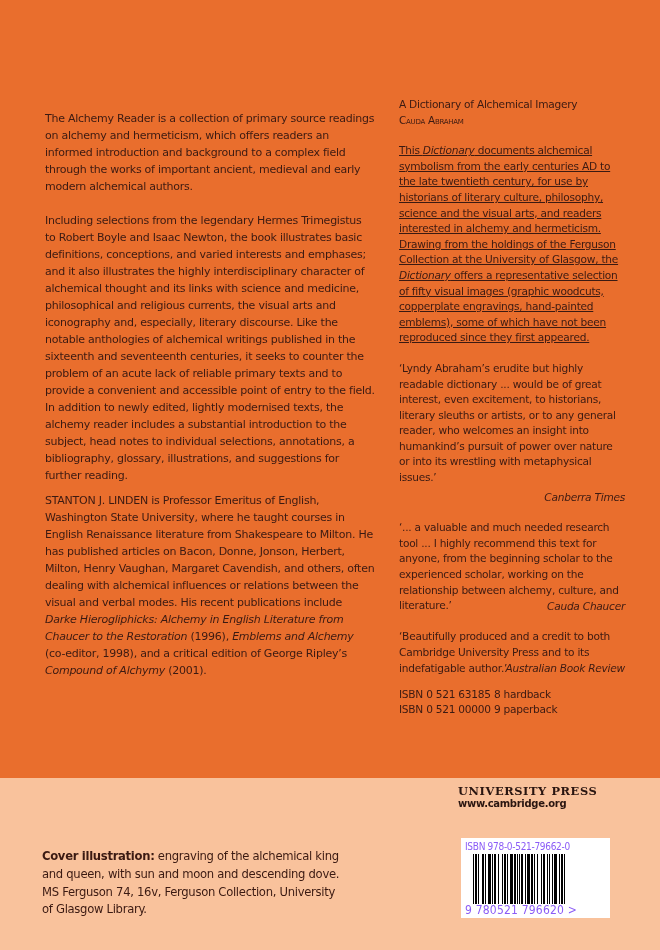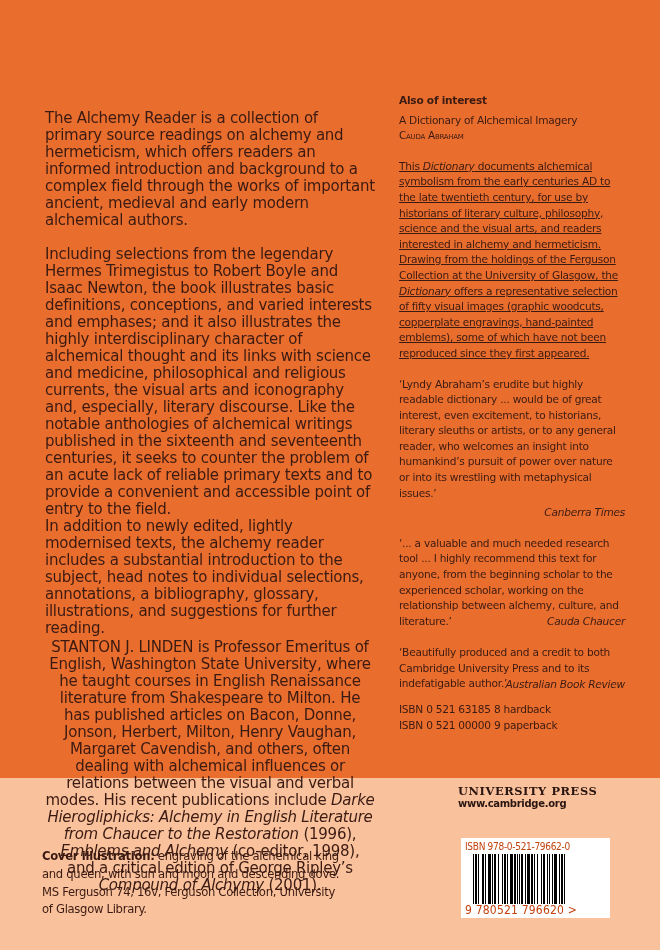--- a/index.html
+++ b/index.html
@@ -11,25 +11,25 @@
     .orange {
       position: absolute; left: 0; top: 0; width: 660px; height: 778px;
       background: #E96E2D;
     }
     .peach {
       position: absolute; left: 0; top: 778px; width: 660px; height: 172px;
       background: #F9C29C;
     }
     .col-left {
       position: absolute; left: 45px; top: 110px; width: 330px;
-      font-size: 15px; line-height: 17px; letter-spacing: -0.25px;
+      font-size: 11px; line-height: 17px; letter-spacing: -0.25px;
     }
     .col-left p { margin: 0; }
     .col-left .p2 { margin-top: 17px; }
-    .col-left .p4 { margin-top: 2px; text-align: center; }
+    .col-left .p4 { margin-top: 8px; }
     .col-right {
       position: absolute; left: 399px; top: 93px; width: 226px;
       font-size: 10.6px; line-height: 15.6px; letter-spacing: -0.25px;
     }
     .col-right p { margin: 0; }
     .aoi-heading { font-weight: bold; }
     .aoi-title { margin-top: 4px !important; }
     .aoi-author { font-variant: small-caps; font-size: 10.4px; }
     .aoi-desc { margin-top: 15px !important; text-decoration: underline; }
     .quote { margin-top: 15px !important; }
@@ -46,42 +46,41 @@
       position: absolute; left: 458px; top: 784px; width: 160px;
       font-family: "DejaVu Serif", serif; color: #2a1510;
     }
     .logo .cambridge { font-size: 20px; font-weight: bold; letter-spacing: 0.2px; line-height: 22px; }
     .logo .cambridge .big { font-size: 24px; }
     .logo .ups { font-size: 11.4px; font-weight: bold; letter-spacing: 0.6px; line-height: 14px; }
     .logo .web { font-family: "DejaVu Sans", sans-serif; font-size: 10px; font-weight: bold; letter-spacing: -0.3px; }
     .barcode {
       position: absolute; left: 461px; top: 838px; width: 149px; height: 80px;
       background: #ffffff; box-sizing: border-box; padding: 3px 4px 0 4px;
-      font-family: "DejaVu Sans Condensed", "DejaVu Sans", sans-serif; color: #c2410c;
+      font-family: "DejaVu Sans Condensed", "DejaVu Sans", sans-serif; color: #8b5cf6;
     }
     .barcode .isbn-top { font-size: 10px; line-height: 12px; letter-spacing: -0.3px; }
     .barcode .bars { display: flex; align-items: stretch; height: 50px; margin-top: 1px; margin-left: 8px; }
     .barcode .bars span { display: block; background: #000; height: 100%; }
     .barcode .digits { font-size: 12px; line-height: 13px; letter-spacing: 0.2px; white-space: nowrap; }
   </style>
 </head>
 <body>
 
 <div class="orange"></div>
 <div class="peach"></div>
 
 <div class="col-left">
   <p>The Alchemy Reader is a collection of primary source readings on alchemy and hermeticism, which offers readers an informed introduction and background to a complex field through the works of important ancient, medieval and early modern alchemical authors.</p>
   <p class="p2">Including selections from the legendary Hermes Trimegistus to Robert Boyle and Isaac Newton, the book illustrates basic definitions, conceptions, and varied interests and emphases; and it also illustrates the highly interdisciplinary character of alchemical thought and its links with science and medicine, philosophical and religious currents, the visual arts and iconography and, especially, literary discourse. Like the notable anthologies of alchemical writings published in the sixteenth and seventeenth centuries, it seeks to counter the problem of an acute lack of reliable primary texts and to provide a convenient and accessible point of entry to the field.</p>
   <p>In addition to newly edited, lightly modernised texts, the alchemy reader includes a substantial introduction to the subject, head notes to individual selections, annotations, a bibliography, glossary, illustrations, and suggestions for further reading.</p>
   <p class="p4"><span>STANTON J. LINDEN is Professor Emeritus of English, Washington State University, where he taught courses in English Renaissance literature from Shakespeare to Milton. He has published articles on Bacon, Donne, Jonson, Herbert, Milton, Henry Vaughan, Margaret Cavendish, and others, often dealing with alchemical influences or relations between the visual and verbal modes. His recent publications include </span><i>Darke Hierogliphicks: Alchemy in English Literature from Chaucer to the Restoration</i><span> (1996), </span><i>Emblems and Alchemy</i><span> (co-editor, 1998), and a critical edition of George Ripley’s </span><i>Compound of Alchymy</i><span> (2001).</span></p>
 </div>
 
 <div class="col-right">
-  <p class="aoi-heading">Also of interest</p>
   <p class="aoi-title">A Dictionary of Alchemical Imagery</p>
   <p class="aoi-author">Cauda Abraham</p>
   <p class="aoi-desc"><span>This </span><i>Dictionary</i><span> documents alchemical symbolism from the early centuries AD to the late twentieth century, for use by historians of literary culture, philosophy, science and the visual arts, and readers interested in alchemy and hermeticism. Drawing from the holdings of the Ferguson Collection at the University of Glasgow, the </span><i>Dictionary</i><span> offers a representative selection of fifty visual images (graphic woodcuts, copperplate engravings, hand-painted emblems), some of which have not been reproduced since they first appeared.</span></p>
 
   <p class="quote">‘Lyndy Abraham’s erudite but highly readable dictionary ... would be of great interest, even excitement, to historians, literary sleuths or artists, or to any general reader, who welcomes an insight into humankind’s pursuit of power over nature or into its wrestling with metaphysical issues.’</p>
   <p class="source">Canberra Times</p>
 
   <p class="quote">‘... a valuable and much needed research tool ... I highly recommend this text for anyone, from the beginning scholar to the experienced scholar, working on the relationship between alchemy, culture, and literature.’</p>
   <p class="source inline">Cauda Chaucer</p>
 

